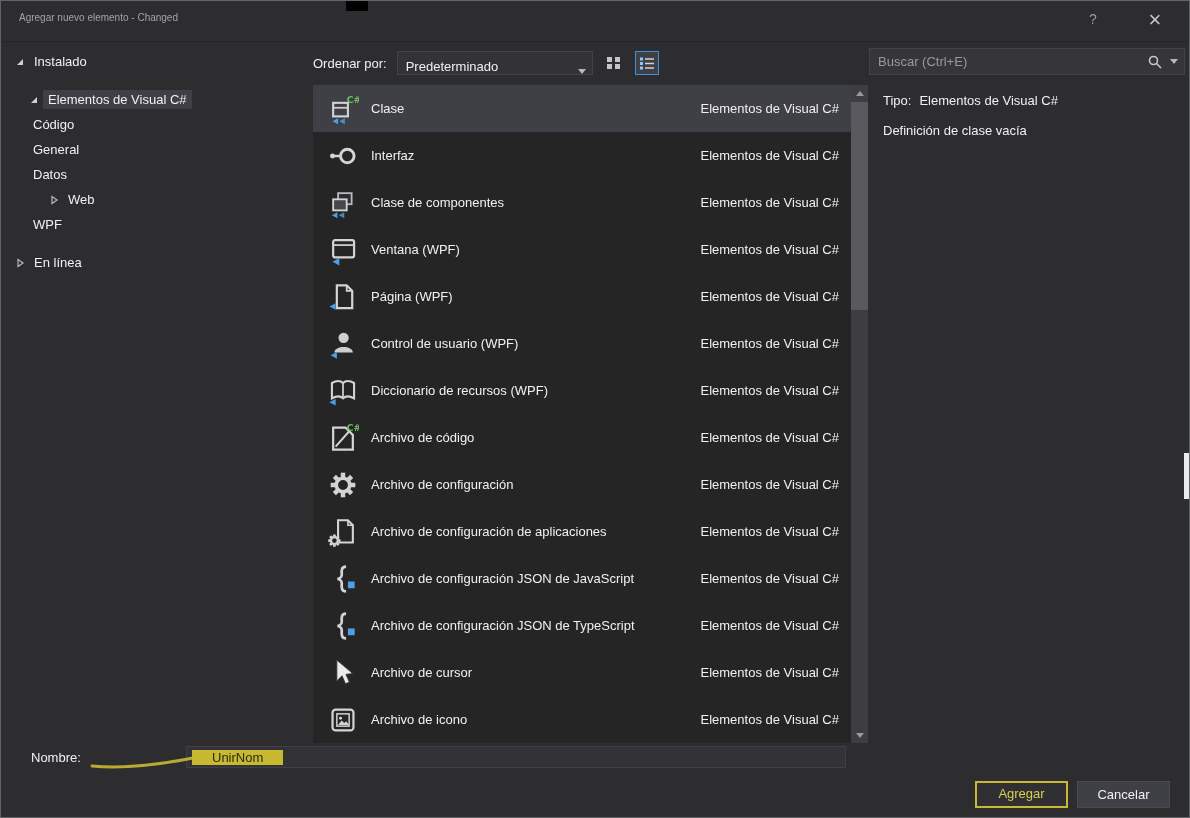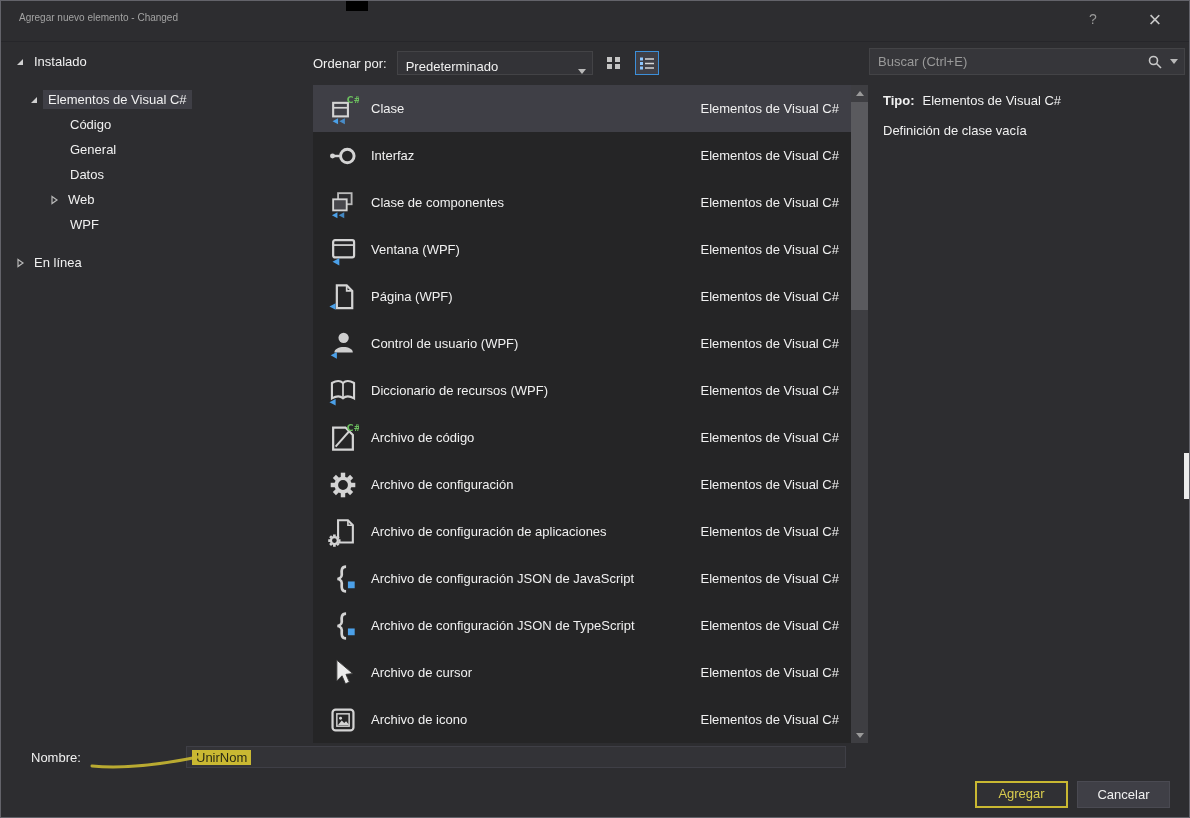--- a/index.html
+++ b/index.html
@@ -12,21 +12,21 @@
   .titlebar{position:absolute;left:0;top:0;right:0;height:40px;background:#2d2d30;border-bottom:1px solid #26262a}
   .title{position:absolute;left:18px;top:11px;font-size:10px;color:#a3a3a3;white-space:nowrap}
   .notch{position:absolute;left:345px;top:0;width:22px;height:10px;background:#000}
   .helpbtn{position:absolute;right:86px;top:10px;width:20px;text-align:center;color:#989898;font-size:14px;cursor:default}
   .closebtn{position:absolute;right:16px;top:3px;width:36px;height:34px;text-align:center;line-height:32px;color:#c8c8c8;font-size:22px;cursor:default}
 
   
   .tree{position:absolute;left:0;top:40px;width:312px;height:700px;padding-top:8px;box-sizing:border-box}
   .trow{height:25px;display:flex;align-items:center;cursor:default}
   .m-top{margin-top:13px}
-  .lvl0{padding-left:14px}.lvl1{padding-left:28px}.lvl2{padding-left:64px}.lvl2a{padding-left:48px}
+  .lvl0{padding-left:14px}.lvl1{padding-left:28px}.lvl2{padding-left:27px}.lvl2a{padding-left:48px}
   .tri{width:14px;height:12px;display:flex;align-items:center;flex:none}
   .tlabel{padding:2px 5px;white-space:nowrap}
   .sel-tree .tlabel{background:#3f3f46}
 
   
   .sortbar{position:absolute;left:312px;top:40px;width:538px;height:44px;display:flex;align-items:center}
   .sort-label{flex:none}
   .combo{margin-left:10px;width:196px;height:24px;background:#333337;border:1px solid #434346;display:flex;align-items:flex-end;box-sizing:border-box;cursor:default}
   .combo-text{flex:1;padding-left:8px;white-space:nowrap}
   .combo-chev{width:20px;display:flex;justify-content:center;flex:none}
@@ -51,29 +51,29 @@
   .arr-down{width:0;height:0;border-left:4px solid transparent;border-right:4px solid transparent;border-top:5px solid #9a9a9a}
   .sb-thumb{position:absolute;left:0;top:17px;width:17px;height:208px;background:#5a5a5e}
 
   
   .rightpanel{position:absolute;left:868px;top:40px;width:322px;height:700px}
   .searchbox{position:absolute;left:0;top:7px;width:316px;height:27px;background:#36363a;border:1px solid #434346;display:flex;align-items:center;box-sizing:border-box}
   .ph{flex:1;color:#9a9a9a;padding-left:8px;white-space:nowrap}
   .mag{width:22px;flex:none;display:flex;justify-content:center}
   .schev{width:16px;flex:none;display:flex;justify-content:center;margin-right:2px}
   .tipo{position:absolute;left:14px;top:52px;white-space:nowrap}
-  .tipo .b{font-weight:bold}
+  .tipo .b{font-weight:normal}
   .tipo .v{margin-left:8px}
   .desc{position:absolute;left:14px;top:82px;white-space:nowrap}
 
   
   .footer{position:absolute;left:0;right:0;bottom:0;height:78px}
   .name-label{position:absolute;left:30px;top:11px}
   .name-input{position:absolute;left:185px;top:7px;width:660px;height:22px;background:#333337;border:1px solid #3f3f46;box-sizing:border-box;display:flex;align-items:center;padding:0 5px;cursor:text}
-  .hl{background:#c9b832;color:#2a2a14;padding:0 4px}
+  .hl{background:#c9b832;color:#2a2a14;padding:0 20px}
   .swoosh{position:absolute;left:88px;top:14px;pointer-events:none}
   .btns{position:absolute;right:19px;bottom:9px;display:flex;gap:9px}
   .btn{min-width:93px;height:27px;line-height:25px;text-align:center;background:#3f3f46;border:1px solid #4a4a52;box-sizing:border-box;padding:0 14px;cursor:default}
   .btn-add{background:#303034;border:2px solid #c9b832;color:#d9cc4e;line-height:21px}
 
   .sliver{position:absolute;right:0;top:452px;width:5px;height:46px;background:#ececec}
 </style>
 </head>
 <body>
 

